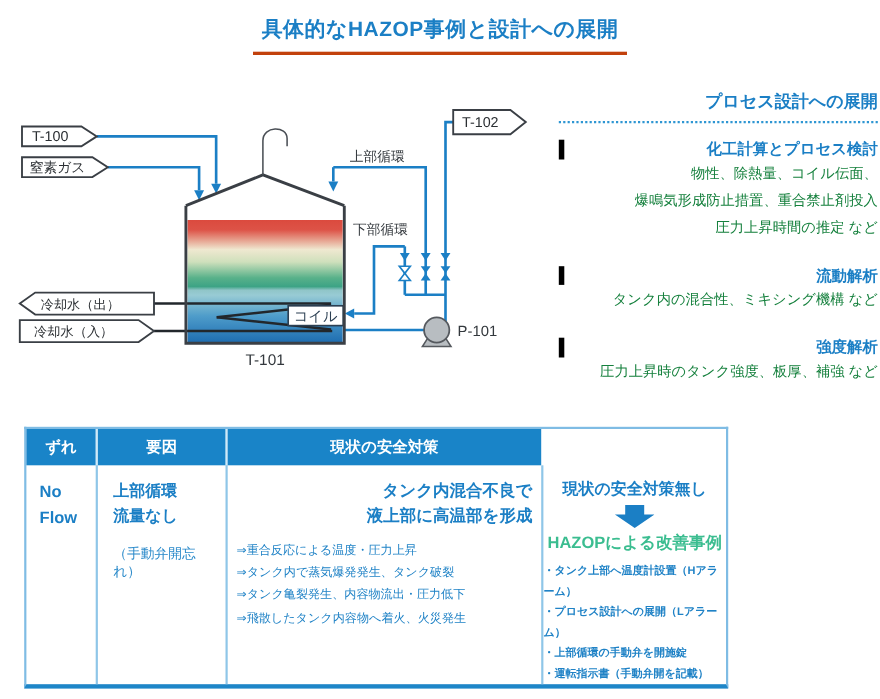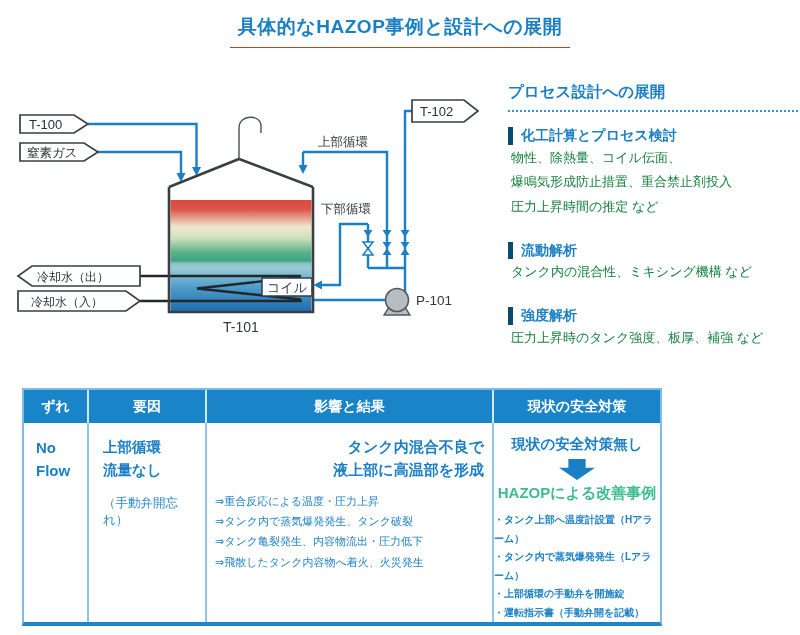--- a/index.html
+++ b/index.html
@@ -3,33 +3,33 @@
 <meta charset="utf-8">
 <style>
   * { box-sizing: border-box; margin: 0; padding: 0; }
   html,body { width:800px; height:635px; background:#ffffff;
     font-family:"Liberation Sans","DejaVu Sans",sans-serif; }
   #stage { position:relative; width:800px; height:635px; background:#fff; overflow:hidden; }
 
   
   .title-wrap { position:absolute; left:0; right:0; top:14px; text-align:center; }
   .title-wrap span { display:inline-block; font-size:19px; font-weight:bold; color:#1b7fc5;
-    letter-spacing:0.5px; padding:0 8px 7px; border-bottom:1px solid #c2410c; }
+    letter-spacing:0.5px; padding:0 8px 7px; border-bottom:3px solid #c2410c; }
 
   
   #pid { position:absolute; left:0; top:70px; width:500px; height:310px; }
 
   
-  .panel { position:absolute; left:508px; top:82px; width:290px; }
+  .panel { position:absolute; left:508px; top:82px; width:290px;text-align:right; }
   .panel-heading { font-size:15.5px; font-weight:bold; color:#1b7fc5;
     padding-bottom:7px; border-bottom:2px dotted #2e96d3; }
   .panel-section { margin-top:15px; }
   .panel-section + .panel-section { margin-top:23px; }
   .panel-section h3 { font-size:14px; font-weight:bold; color:#1b7fc5;
-    border-left:5px solid #0c4a6e; padding-left:8px; line-height:1.25; }
+    border-left:5px solid #000000; padding-left:8px; line-height:1.25; }
   .panel-section p { font-size:13px; color:#15803d; line-height:1.75; margin:2px 0 0 3px; }
 
   
   .hazop-table { position:absolute; left:22px; top:388px; width:640px;
     border:2px solid #7fbce4; border-bottom:4px solid #1e86c8; background:#fff; }
   .thead { display:grid; grid-template-columns:63px 118px 287px 1fr; }
   .thead .th { background:#1984c8; color:#fff; font-size:14px; font-weight:bold;
     text-align:center; line-height:33px; height:33px; }
   .thead .th + .th { border-left:2px solid #cfe9f8; }
   .tbody { display:grid; grid-template-columns:63px 118px 287px 1fr; min-height:192px; }
@@ -174,21 +174,20 @@
     <div class="panel-section">
       <h3>強度解析</h3>
       <p>圧力上昇時のタンク強度、板厚、補強 など</p>
     </div>
   </div>
 
   <div class="hazop-table">
     <div class="thead">
       <div class="th">ずれ</div>
       <div class="th">要因</div>
-      <div class="th">影響と結果</div>
       <div class="th">現状の安全対策</div>
     </div>
     <div class="tbody">
       <div class="td td-dev">
         <div>No</div>
         <div>Flow</div>
       </div>
       <div class="td td-cause">
         <div class="main">上部循環</div>
         <div class="main">流量なし</div>
@@ -203,21 +202,21 @@
           <div>⇒タンク亀裂発生、内容物流出・圧力低下</div>
           <div>⇒飛散したタンク内容物へ着火、火災発生</div>
         </div>
       </div>
       <div class="td td-safe">
         <div class="stitle">現状の安全対策無し</div>
         <div class="dn-arrow"></div>
         <div class="gtitle">HAZOPによる改善事例</div>
         <div class="slist">
           <div>・タンク上部へ温度計設置（Hアラーム）</div>
-          <div>・タンク内で蒸気爆発発生（Lアラーム）</div>
+          <div>・プロセス設計への展開（Lアラーム）</div>
           <div>・上部循環の手動弁を開施錠</div>
           <div>・運転指示書（手動弁開を記載）</div>
         </div>
       </div>
     </div>
   </div>
 
 </div>
 
 </body></html>

